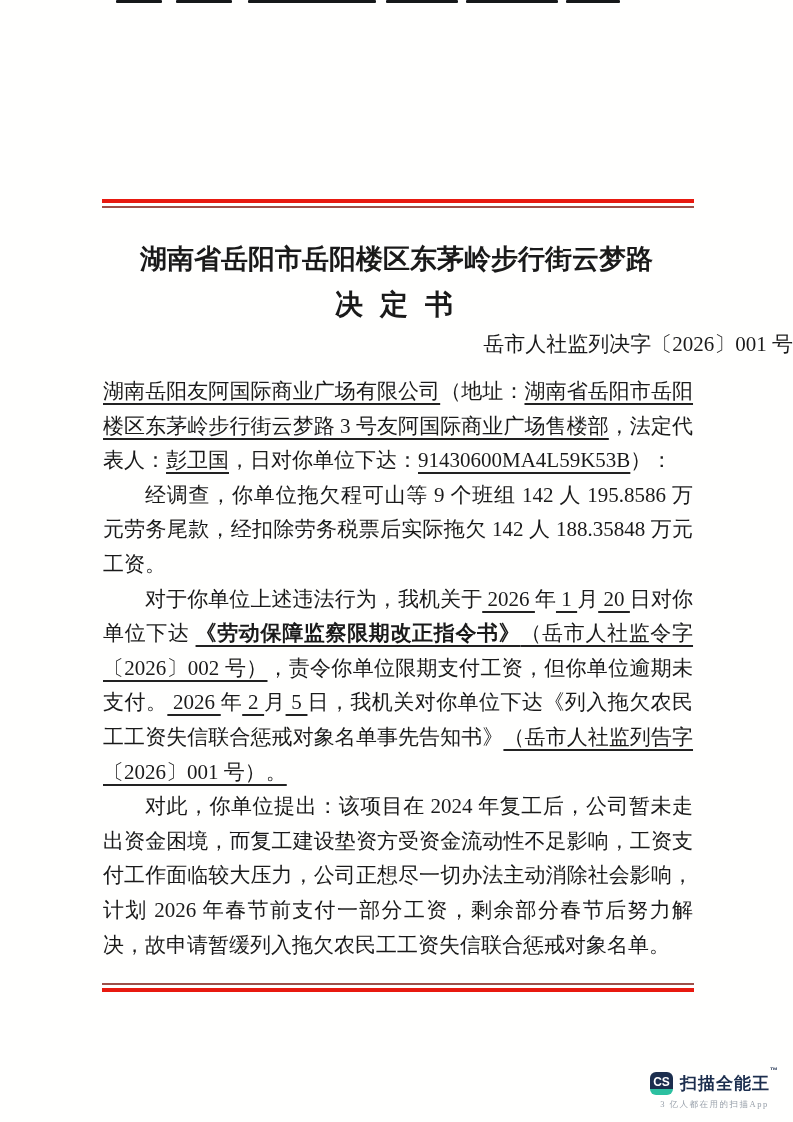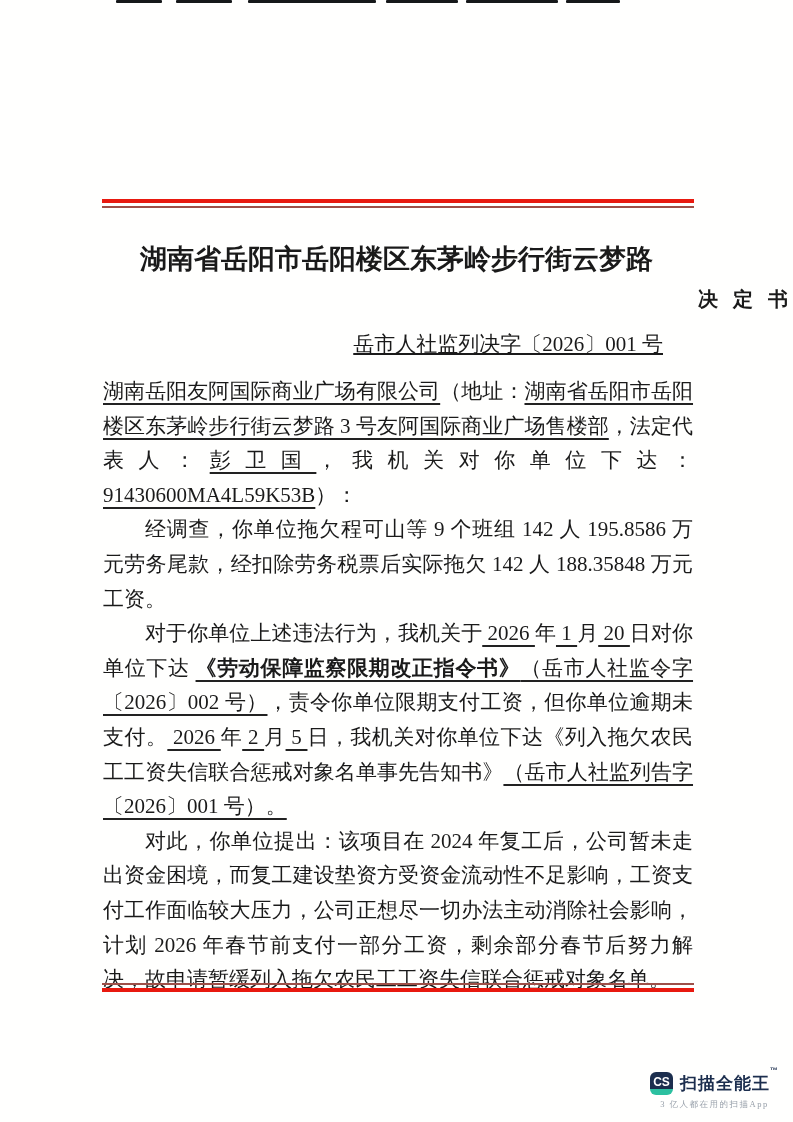--- a/index.html
+++ b/index.html
@@ -39,25 +39,25 @@
   .rule-top-thin{top:206px;height:2px;background:var(--dark-red);}
   .rule-bot-thin{top:983px;height:2px;background:var(--dark-red);}
   .rule-bot-thick{top:988px;height:4px;background:var(--red);}
   
   .doc-title{
     position:absolute;top:243px;left:0;width:100%;
     text-align:center;font-size:27px;font-weight:bold;line-height:1.2;
   }
   .doc-subtitle{
     position:absolute;top:286px;left:0;width:100%;
-    text-align:right;font-size:20px;font-weight:bold;letter-spacing:5px;
+    text-align:center;font-size:28px;font-weight:bold;letter-spacing:5px;
   }
   .doc-number{
     position:absolute;top:330px;left:0;width:100%;
-    text-align:right;padding-right:130px;font-size:21px;text-decoration:underline;
+    text-align:right;font-size:21px;
   }
   
   .body{
     position:absolute;top:374px;left:103px;width:590px;
     font-size:21px;line-height:34.6px;
     text-align:justify;
   }
   .body p{margin:0;}
   .body p.indent{text-indent:2em;}
   .body .u{
@@ -106,21 +106,21 @@
 
 
   <div class="rule rule-top-thick"></div>
   <div class="rule rule-top-thin"></div>
 
   <div class="doc-title">湖南省岳阳市岳阳楼区东茅岭步行街云梦路</div>
   <div class="doc-subtitle">决 定 书</div>
   <div class="doc-number">岳市人社监列决字〔2026〕001 号</div>
 
   <div class="body">
-      <p><span class="u">湖南岳阳友阿国际商业广场有限公司</span><span>（地址：</span><span class="u">湖南省岳阳市岳阳楼区东茅岭步行街云梦路 3 号友阿国际商业广场售楼部</span><span>，法定代表人：</span><span class="u">彭卫国</span><span>，我机关对你单位下达：</span><span class="u">91430600MA4L59K53B</span><span>）：</span></p>
+      <p><span class="u">湖南岳阳友阿国际商业广场有限公司</span><span>（地址：</span><span class="u">湖南省岳阳市岳阳楼区东茅岭步行街云梦路 3 号友阿国际商业广场售楼部</span><span>，法定代表人：</span><span class="u">彭卫国</span><span>，日对你单位下达：</span><span class="u">91430600MA4L59K53B</span><span>）：</span></p>
       <p class="indent"><span>经调查，你单位拖欠程可山等 9 个班组 142 人 195.8586 万元劳务尾款，经扣除劳务税票后实际拖欠 142 人 188.35848 万元工资。</span></p>
       <p class="indent"><span>对于你单位上述违法行为，我机关于</span><span class="u"> 2026 </span><span>年</span><span class="u"> 1 </span><span>月</span><span class="u"> 20 </span><span>日对你单位下达 </span><span class="u b">《劳动保障监察限期改正指令书》</span><span class="u">（岳市人社监令字〔2026〕002 号）</span><span>，责令你单位限期支付工资，但你单位逾期未支付。</span><span class="u"> 2026 </span><span>年</span><span class="u"> 2 </span><span>月</span><span class="u"> 5 </span><span>日，我机关对你单位下达《列入拖欠农民工工资失信联合惩戒对象名单事先告知书》</span><span class="u">（岳市人社监列告字〔2026〕001 号）。</span></p>
       <p class="indent"><span>对此，你单位提出：该项目在 2024 年复工后，公司暂未走出资金困境，而复工建设垫资方受资金流动性不足影响，工资支付工作面临较大压力，公司正想尽一切办法主动消除社会影响，计划 2026 年春节前支付一部分工资，剩余部分春节后努力解决，故申请暂缓列入拖欠农民工工资失信联合惩戒对象名单。</span></p>
     </div>
 
   <div class="rule rule-bot-thin"></div>
   <div class="rule rule-bot-thick"></div>
 
   <div class="watermark">
     <div class="wm-row">

